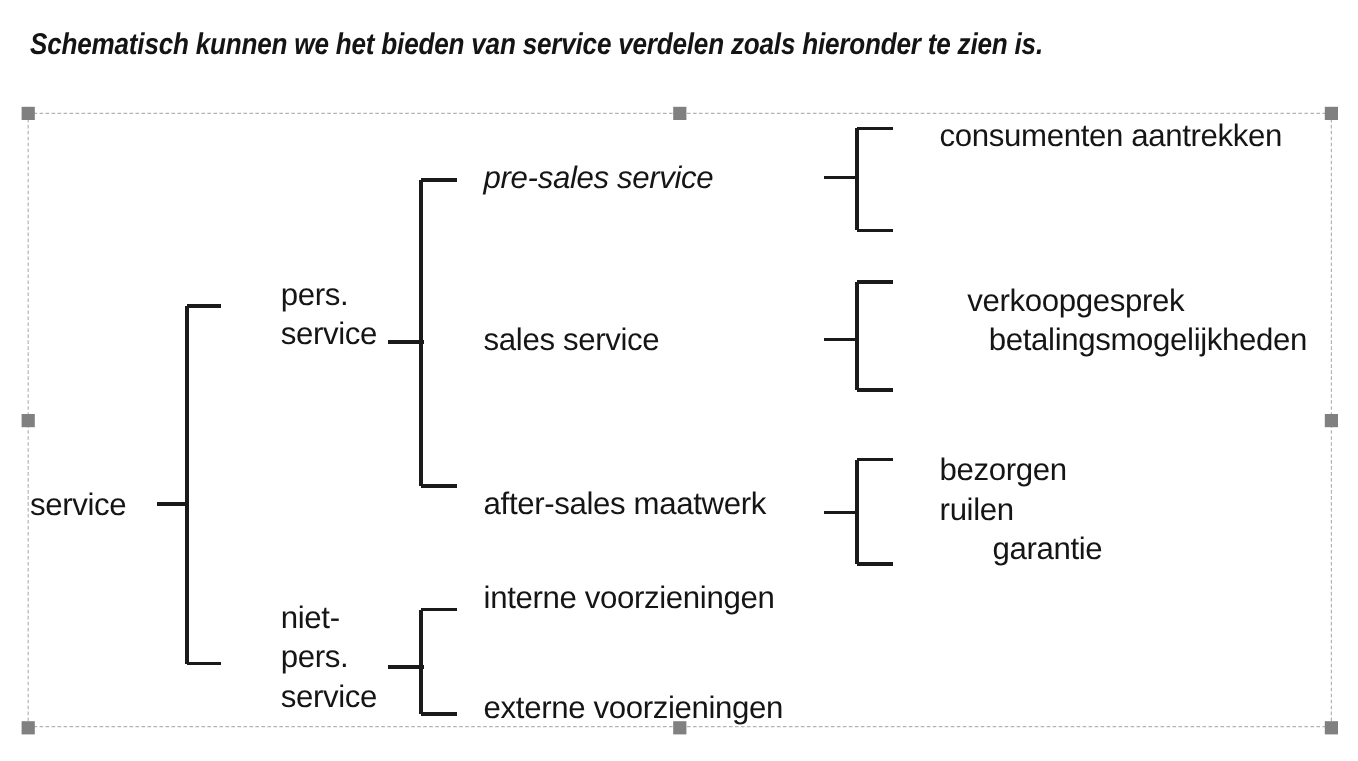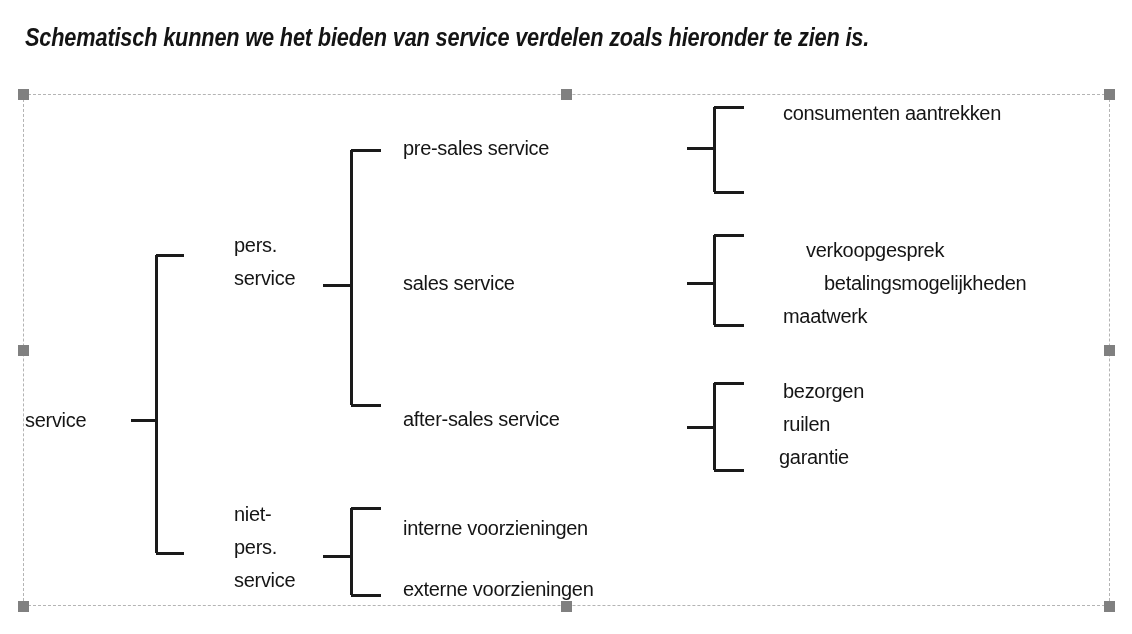--- a/index.html
+++ b/index.html
@@ -73,21 +73,21 @@
     position: absolute;
     left: 0;
     top: 0;
     width: 1087px;
     height: 512px;
   }
 
   .node-label {
     position: absolute;
     font-family: "Liberation Sans", sans-serif;
-    font-size: 20px;
+    font-size: 26px;
     line-height: 33px;
     color: #151515;
     white-space: nowrap;
     letter-spacing: -0.3px;
   }
   .node-label.multiline { white-space: pre-line; margin-left: 44px; }
 </style>
 </head>
 <body>
 
@@ -135,44 +135,43 @@
 
   <div class="node-label" style="left:2px; top:310px;">service</div>
 
   <div class="node-label multiline" style="left:167px; top:135px;">pers.
 service</div>
 
   <div class="node-label multiline" style="left:167px; top:404px;">niet-
 pers.
 service</div>
 
-  <div class="node-label" style="left:380px; top:38px;">pre-sales service</div>
+  <div class="node-label" style="left:380px; top:38px;font-style:italic;">pre-sales service</div>
 
   <div class="node-label" style="left:380px; top:173px;">sales service</div>
 
-  <div class="node-label" style="left:380px; top:309px;">after-sales service</div>
+  <div class="node-label" style="left:380px; top:309px;">after-sales maatwerk</div>
 
-  <div class="node-label" style="left:380px; top:418px;">interne voorzieningen</div>
+  <div class="node-label" style="left:380px; top:388px;">interne voorzieningen</div>
 
   <div class="node-label" style="left:380px; top:479px;">externe voorzieningen</div>
 
   <div class="node-label" style="left:760px; top:3px;">consumenten aantrekken</div>
 
 
   <div class="node-label" style="left:760px; top:140px;margin-left:23px;">verkoopgesprek</div>
 
   <div class="node-label" style="left:760px; top:173px;margin-left:41px;">betalingsmogelijkheden</div>
 
-  <div class="node-label" style="left:760px; top:206px;">maatwerk</div>
 
   <div class="node-label" style="left:760px; top:281px;">bezorgen</div>
 
   <div class="node-label" style="left:760px; top:314px;">ruilen</div>
 
-  <div class="node-label" style="left:756px; top:347px;">garantie</div>
+  <div class="node-label" style="left:804px; top:347px;">garantie</div>
 
   <div id="selection-frame"></div>
   <div class="handle h-nw"></div>
   <div class="handle h-n"></div>
   <div class="handle h-ne"></div>
   <div class="handle h-w"></div>
   <div class="handle h-e"></div>
   <div class="handle h-sw"></div>
   <div class="handle h-s"></div>
   <div class="handle h-se"></div>

